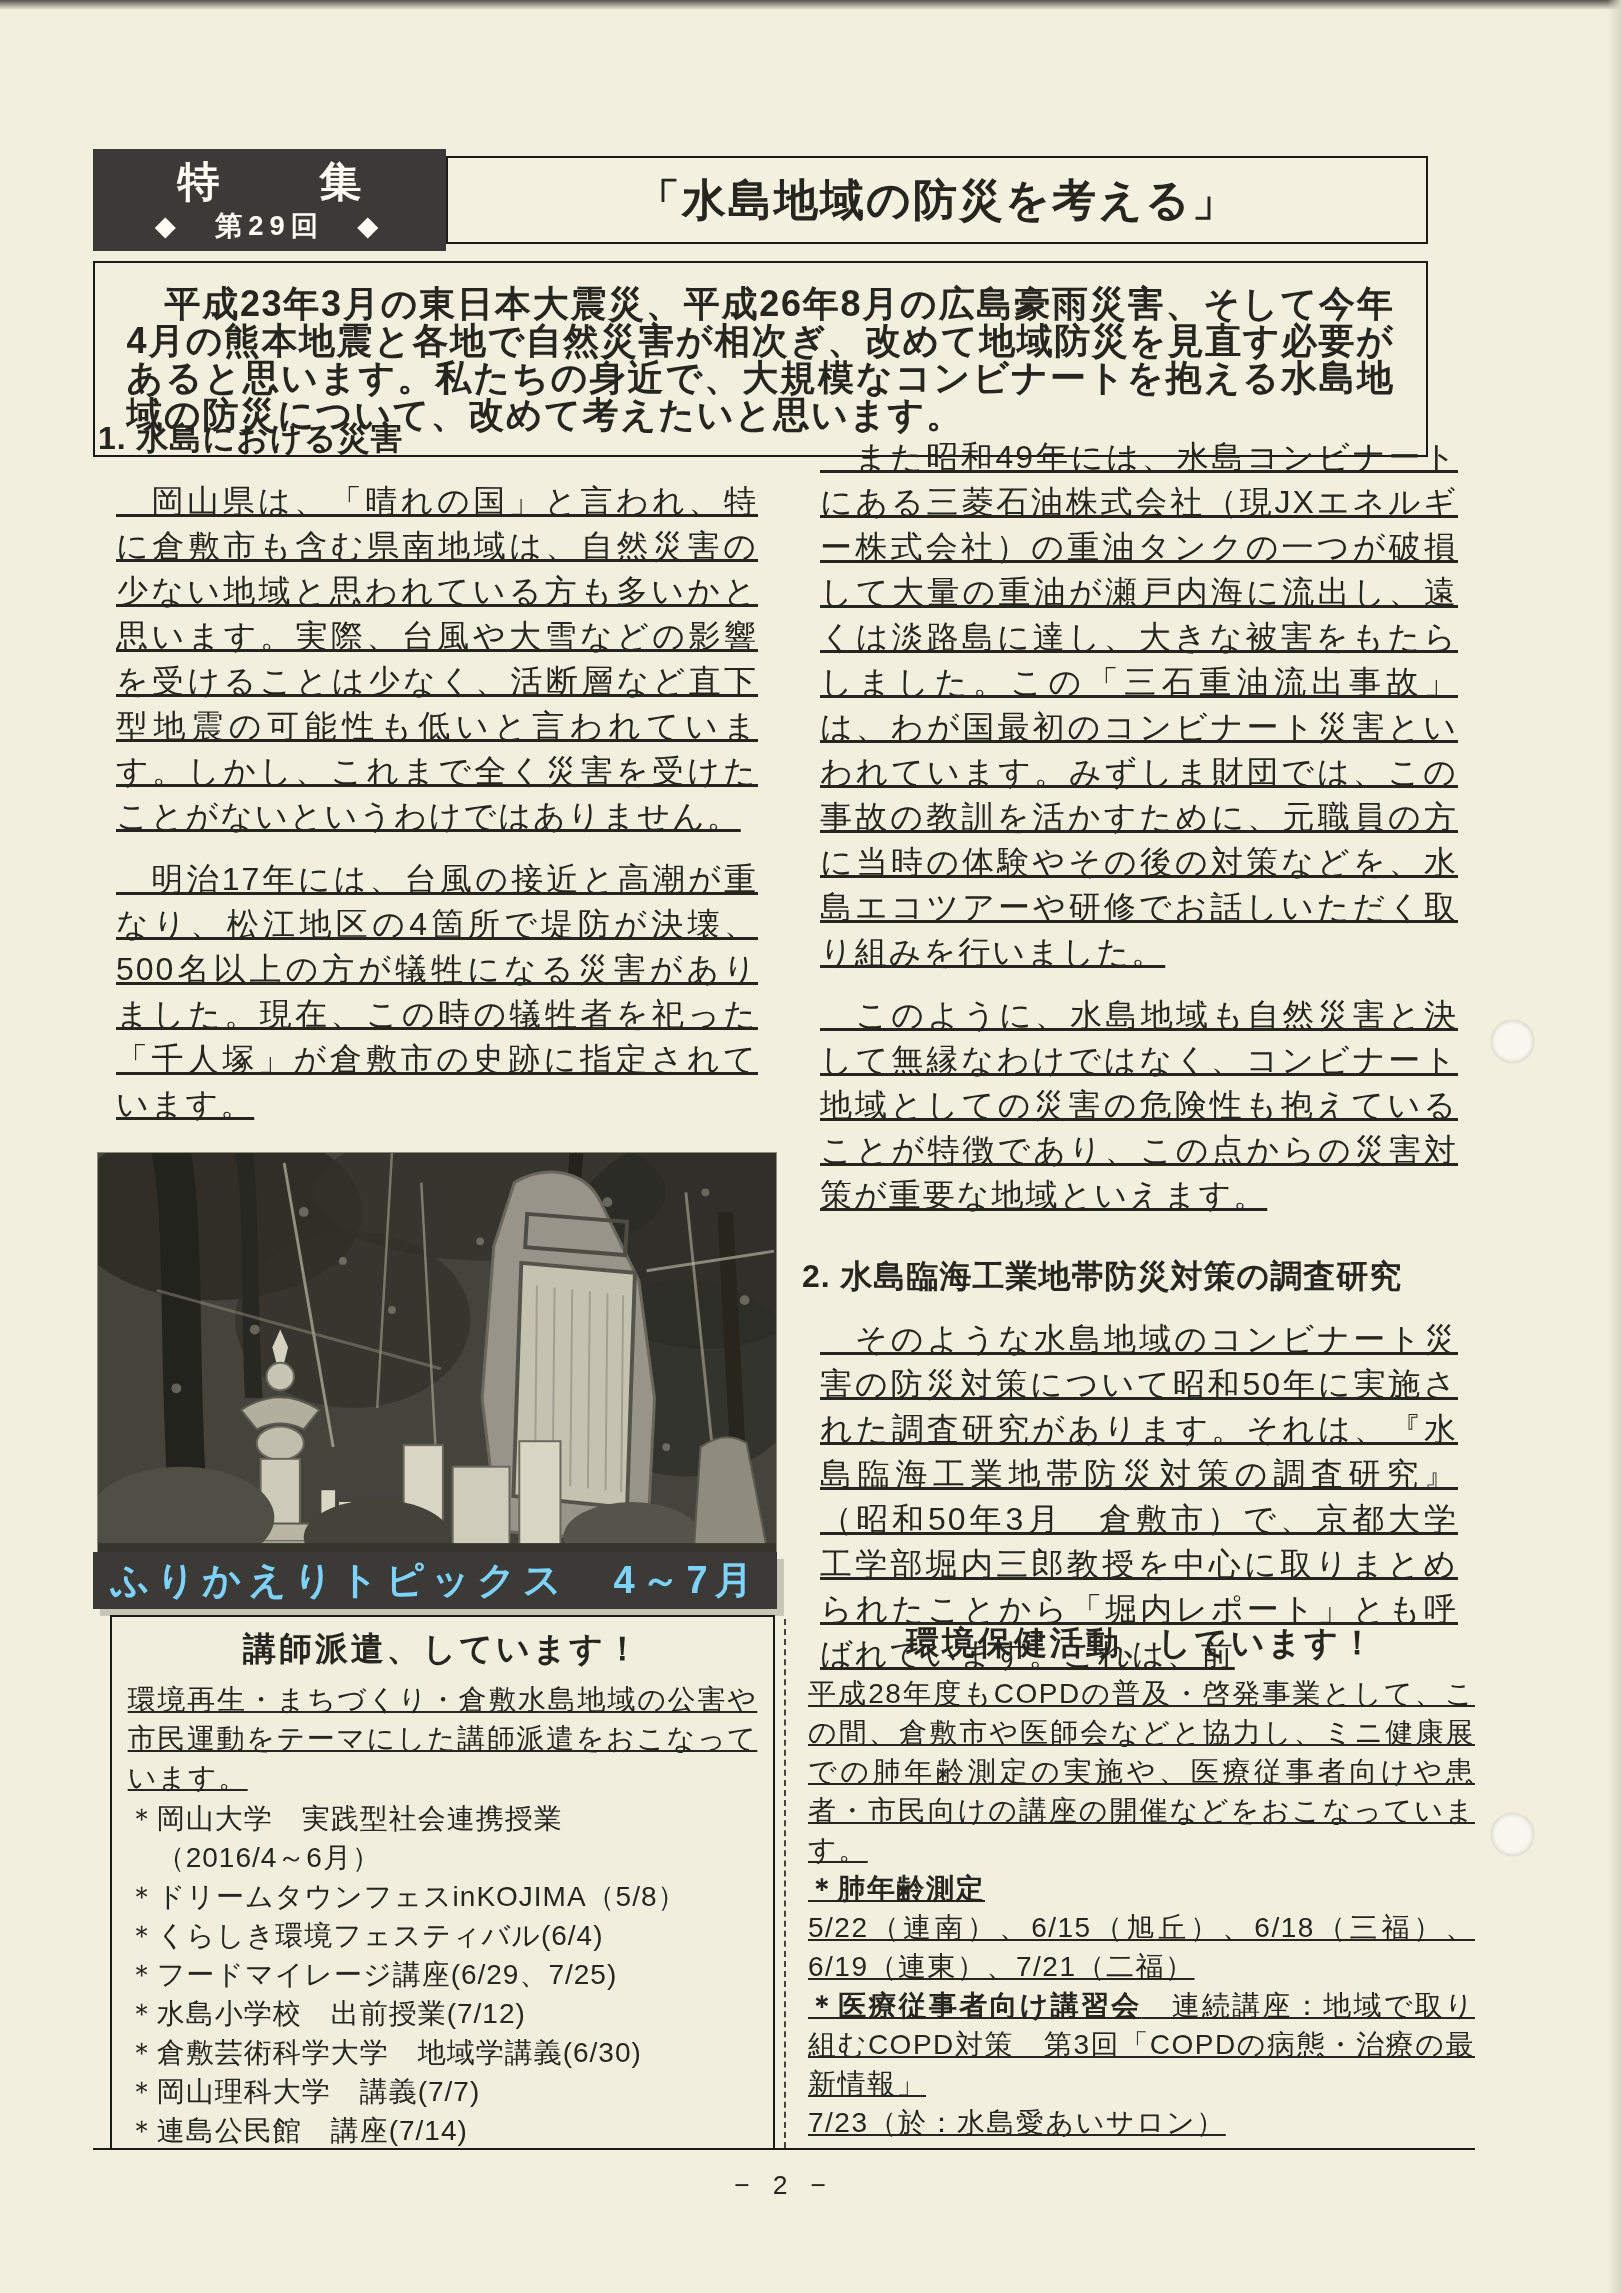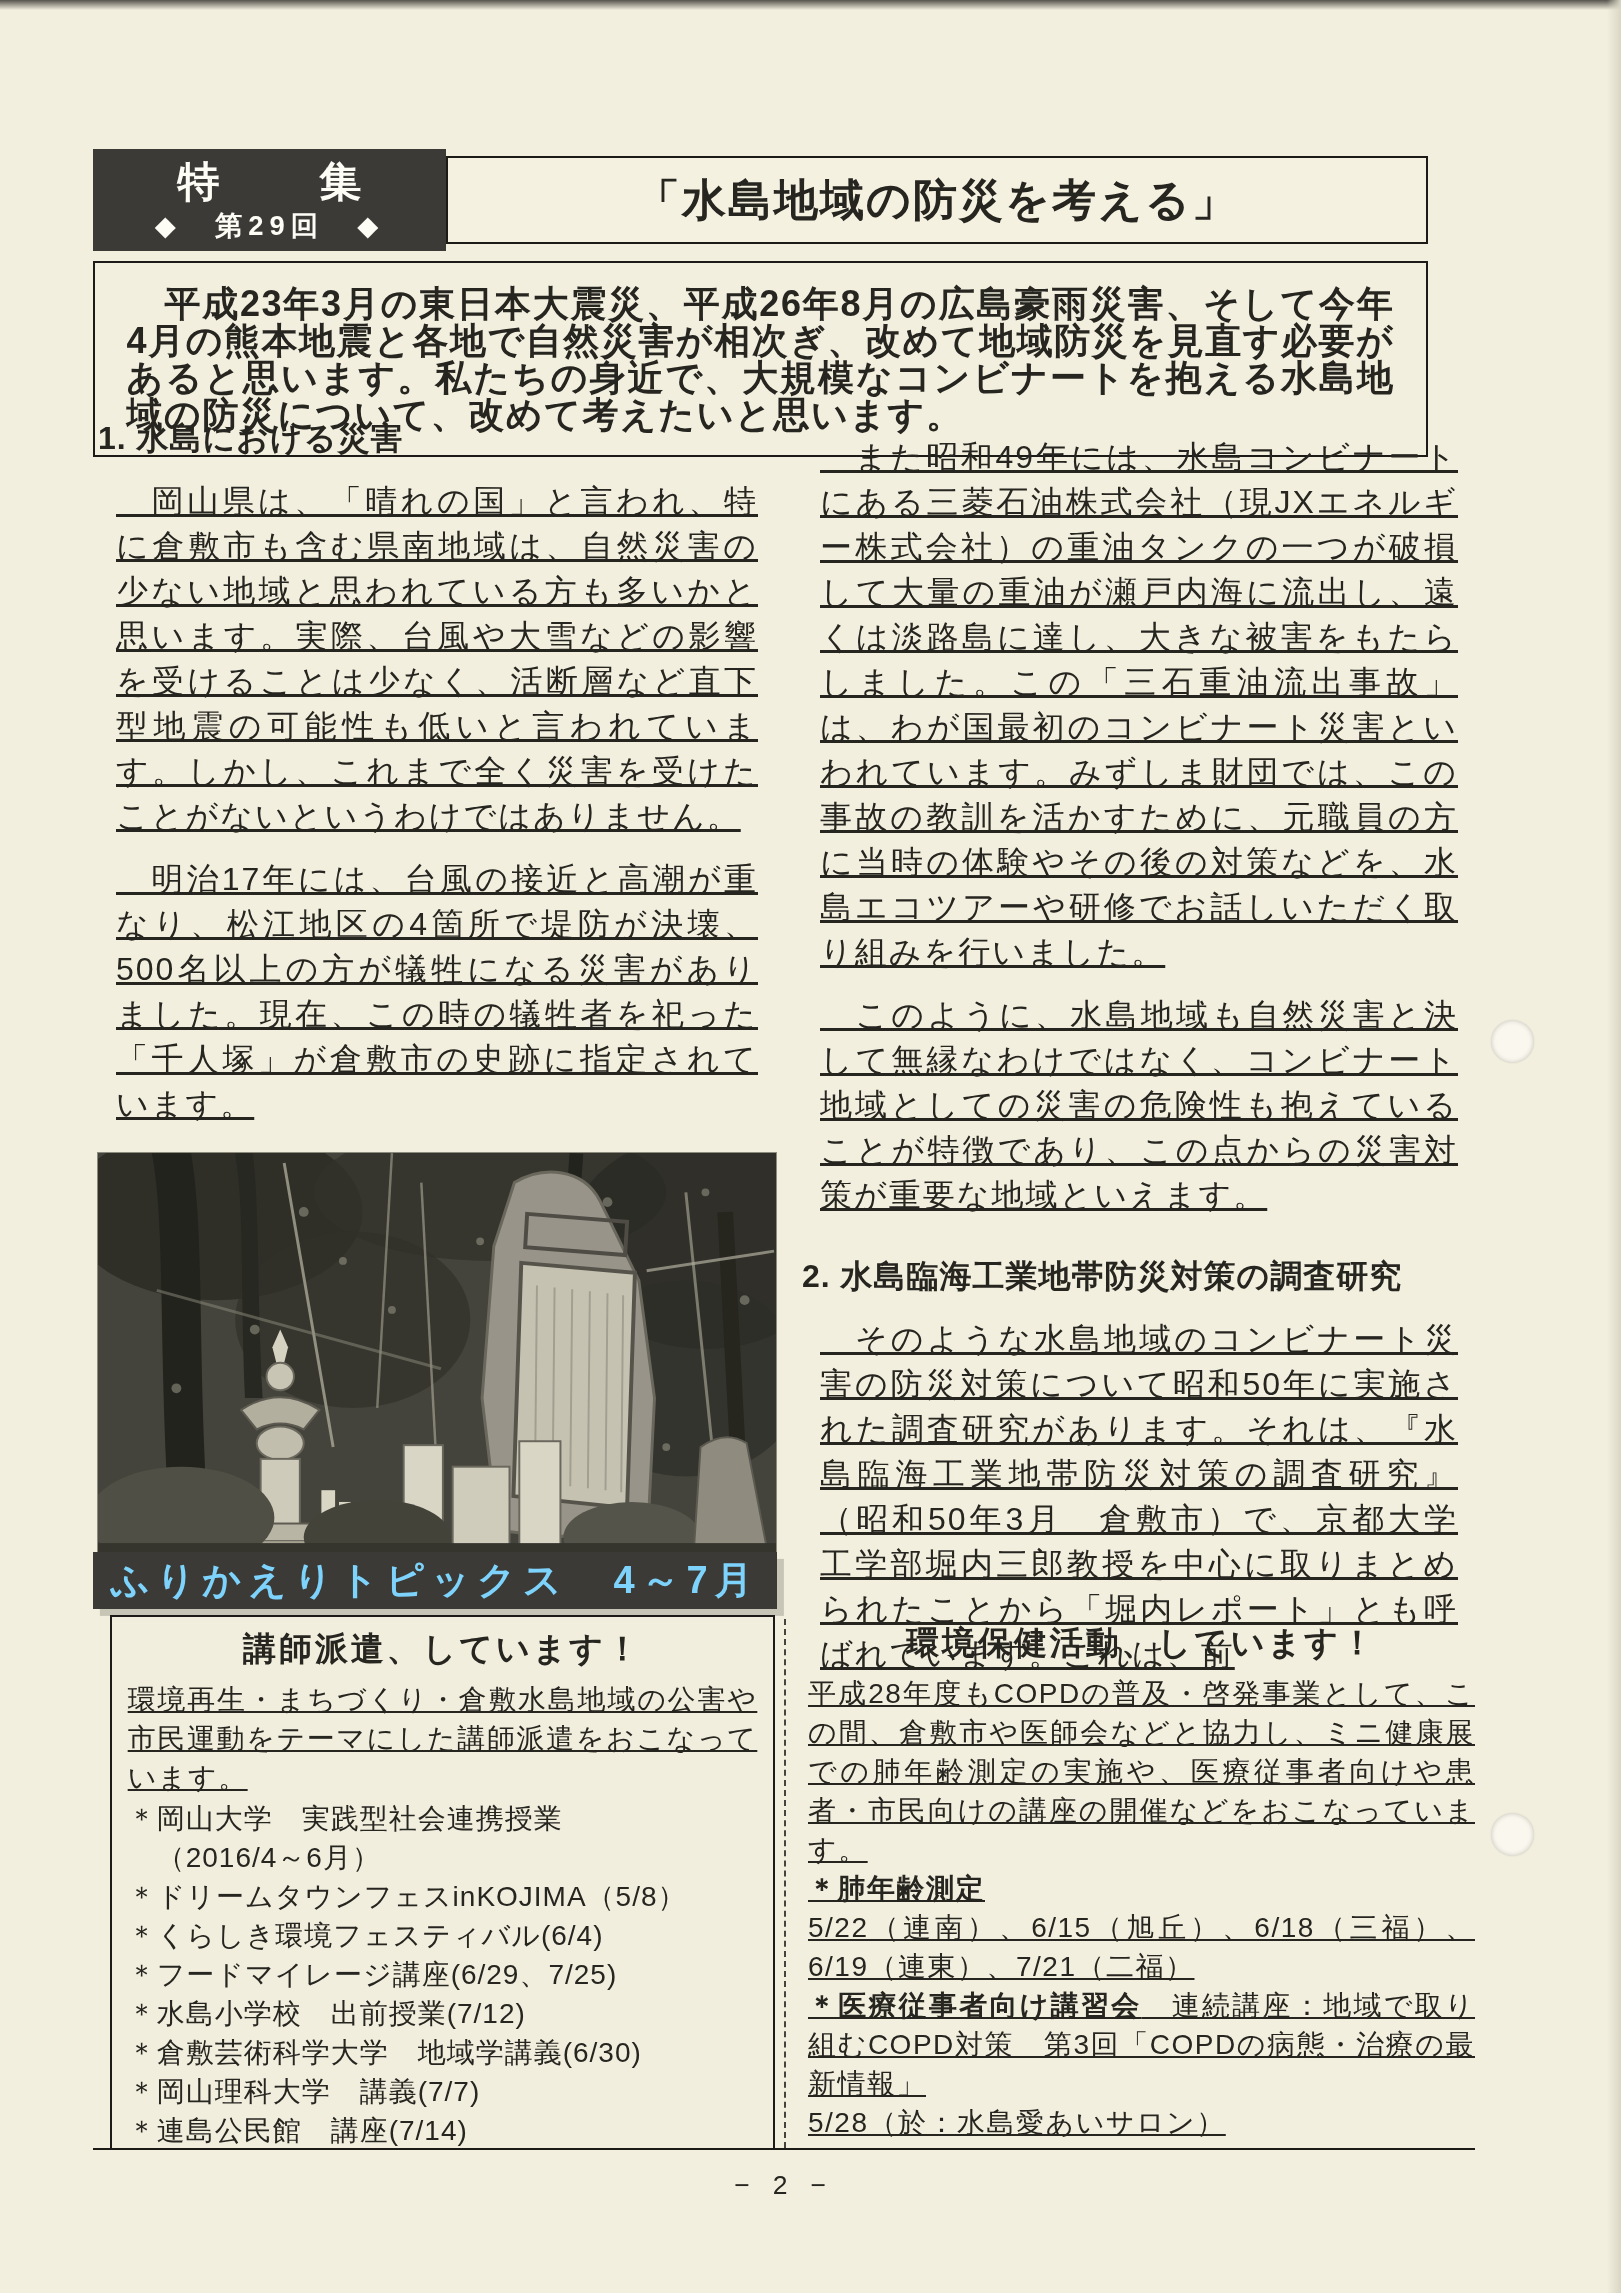--- a/index.html
+++ b/index.html
@@ -195,21 +195,21 @@
   </div>
 
   <div class="col-divider"></div>
 
   <div class="health-box">
     <div class="box-title">環境保健活動、しています！</div>
     <p class="box-text">平成28年度もCOPDの普及・啓発事業として、この間、倉敷市や医師会などと協力し、ミニ健康展での肺年齢測定の実施や、医療従事者向けや患者・市民向けの講座の開催などをおこなっています。</p>
     <p class="box-text bold-inline">＊肺年齢測定</p>
     <p class="box-text">5/22（連南）、6/15（旭丘）、6/18（三福）、6/19（連東）、7/21（二福）</p>
     <p class="box-text"><b class="bold-inline">＊医療従事者向け講習会</b><span>　連続講座：地域で取り組むCOPD対策　第3回「COPDの病態・治療の最新情報」</span></p>
-    <p class="box-text">5/28（於：水島愛あいサロン）</p>
+    <p class="box-text">7/23（於：水島愛あいサロン）</p>
   </div>
 
   <div class="bottom-rule"></div>
   <div class="page-number">− 2 −</div>
 
   <div class="hole hole-top"></div>
   <div class="hole hole-bottom"></div>
 </div>
 
 

